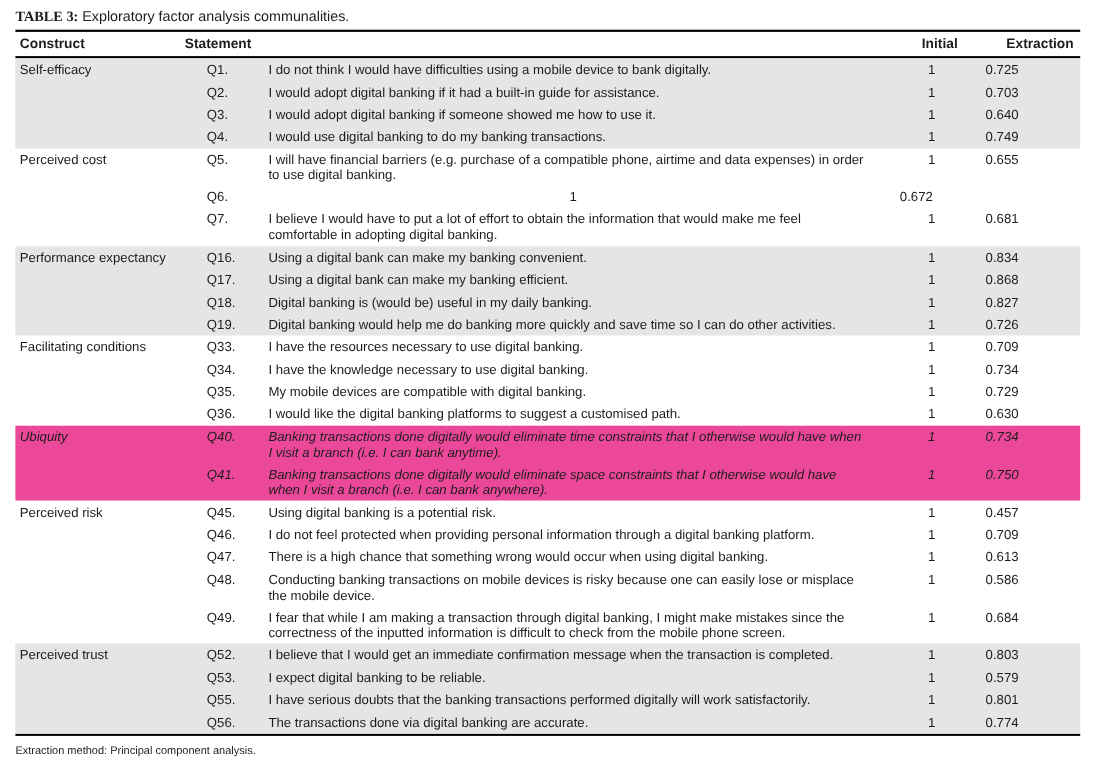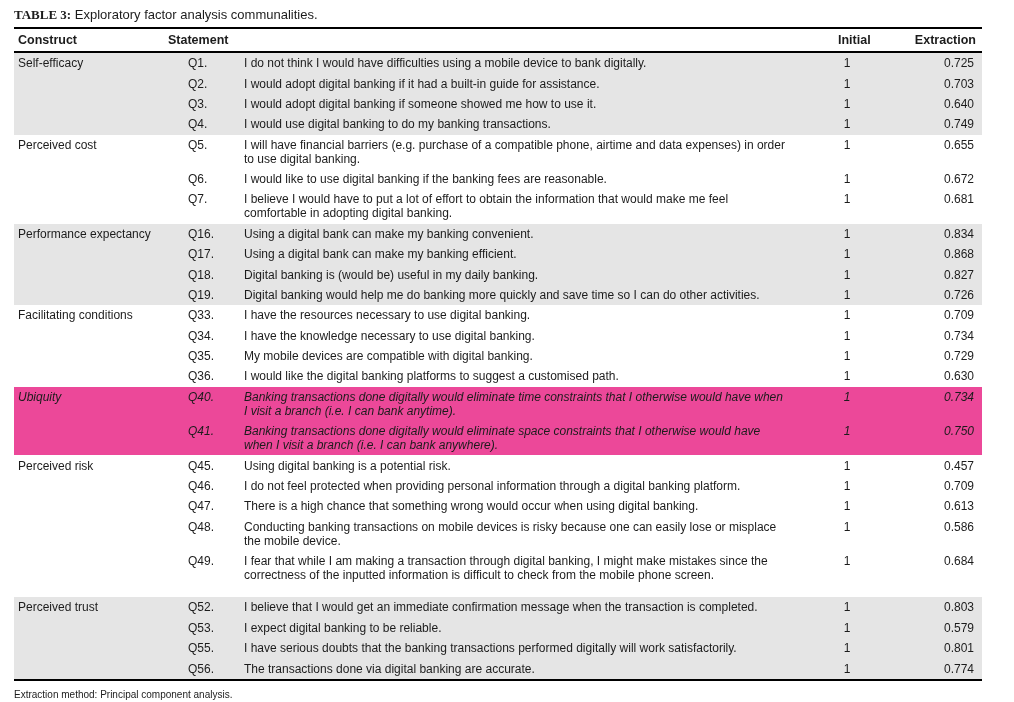--- a/index.html
+++ b/index.html
@@ -38,21 +38,21 @@
     grid-template-columns: 154px 36px 1fr 58px 86px;
     font-size: 12px;
     line-height: 14px;
     padding: 3.2px 0;
     gap: 20px;
   }
   .cell-construct { padding-left: 4px; }
   .cell-qnum { }
   .cell-statement { padding-right: 10px; }
   .cell-initial { text-align: center; }
-  .cell-extraction { text-align: right; padding-right: 8px; }
+  .cell-extraction { text-align: left; padding-right: 8px; }
 
   .footnote {
     font-size: 10px;
     line-height: 13px;
     margin-top: 7px;
     color: #1c1c1c;
   }
 </style>
 </head>
 <body>
@@ -105,21 +105,20 @@
           <div class="trow">
     <div class="cell-construct">Perceived cost</div>
     <div class="cell-qnum">Q5.</div>
     <div class="cell-statement">I will have financial barriers (e.g. purchase of a compatible phone, airtime and data expenses) in order to use digital banking.</div>
     <div class="cell-initial">1</div>
     <div class="cell-extraction">0.655</div>
   </div>
           <div class="trow">
     <div class="cell-construct"></div>
     <div class="cell-qnum">Q6.</div>
-    <div class="cell-statement">I would like to use digital banking if the banking fees are reasonable.</div>
     <div class="cell-initial">1</div>
     <div class="cell-extraction">0.672</div>
   </div>
           <div class="trow">
     <div class="cell-construct"></div>
     <div class="cell-qnum">Q7.</div>
     <div class="cell-statement">I believe I would have to put a lot of effort to obtain the information that would make me feel comfortable in adopting digital banking.</div>
     <div class="cell-initial">1</div>
     <div class="cell-extraction">0.681</div>
   </div>
@@ -230,21 +229,21 @@
     <div class="cell-extraction">0.586</div>
   </div>
           <div class="trow">
     <div class="cell-construct"></div>
     <div class="cell-qnum">Q49.</div>
     <div class="cell-statement">I fear that while I am making a transaction through digital banking, I might make mistakes since the correctness of the inputted information is difficult to check from the mobile phone screen.</div>
     <div class="cell-initial">1</div>
     <div class="cell-extraction">0.684</div>
   </div>
         </div>
-        <div class="tgroup shaded" style="background: rgb(229, 229, 229); margin-top: 12px;">
+        <div class="tgroup shaded" style="background: rgb(229, 229, 229);">
           <div class="trow">
     <div class="cell-construct">Perceived trust</div>
     <div class="cell-qnum">Q52.</div>
     <div class="cell-statement">I believe that I would get an immediate confirmation message when the transaction is completed.</div>
     <div class="cell-initial">1</div>
     <div class="cell-extraction">0.803</div>
   </div>
           <div class="trow">
     <div class="cell-construct"></div>
     <div class="cell-qnum">Q53.</div>

